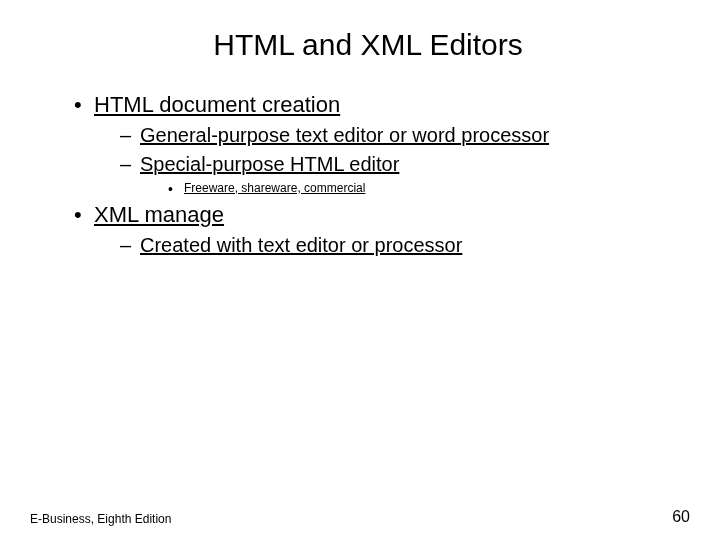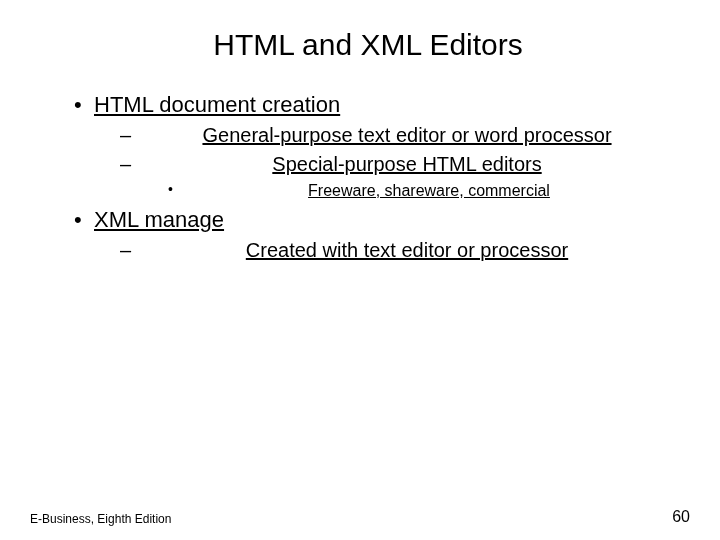--- a/index.html
+++ b/index.html
@@ -48,33 +48,32 @@
     list-style: none;
     margin: 2px 0 2px 0;
     padding: 0 0 0 26px;
     font-size: 20px;
   }
   ul.l2 > li {
     margin: 0 0 2px 0;
     padding-left: 20px;
     position: relative;
     line-height: 1.35;
-    text-align: center;
   }
   ul.l2 > li::before {
     content: "–";
     position: absolute;
     left: 0;
     top: 0;
   }
   ul.l3 {
     list-style: none;
     margin: 2px 0 2px 0;
     padding: 0 0 0 26px;
-    font-size: 16px;
+    font-size: 12px;
   }
   ul.l3 > li {
     margin: 0 0 2px 0;
     padding-left: 18px;
     position: relative;
     line-height: 1.35;
   }
   ul.l3 > li::before {
     content: "•";
     position: absolute;
@@ -103,21 +102,21 @@
   <h1 class="title">HTML and XML Editors</h1>
 
   <ul class="l1">
     <li>
       <span>HTML document creation</span>
       <ul class="l2">
         <li>
           <span>General-purpose text editor or word processor</span>
         </li>
         <li>
-          <span>Special-purpose HTML editors</span>
+          <span>Special-purpose HTML editor</span>
           <ul class="l3">
             <li>
               <span>Freeware, shareware, commercial</span>
             </li>
           </ul>
         </li>
       </ul>
     </li>
     <li>
       <span>XML manage</span>

